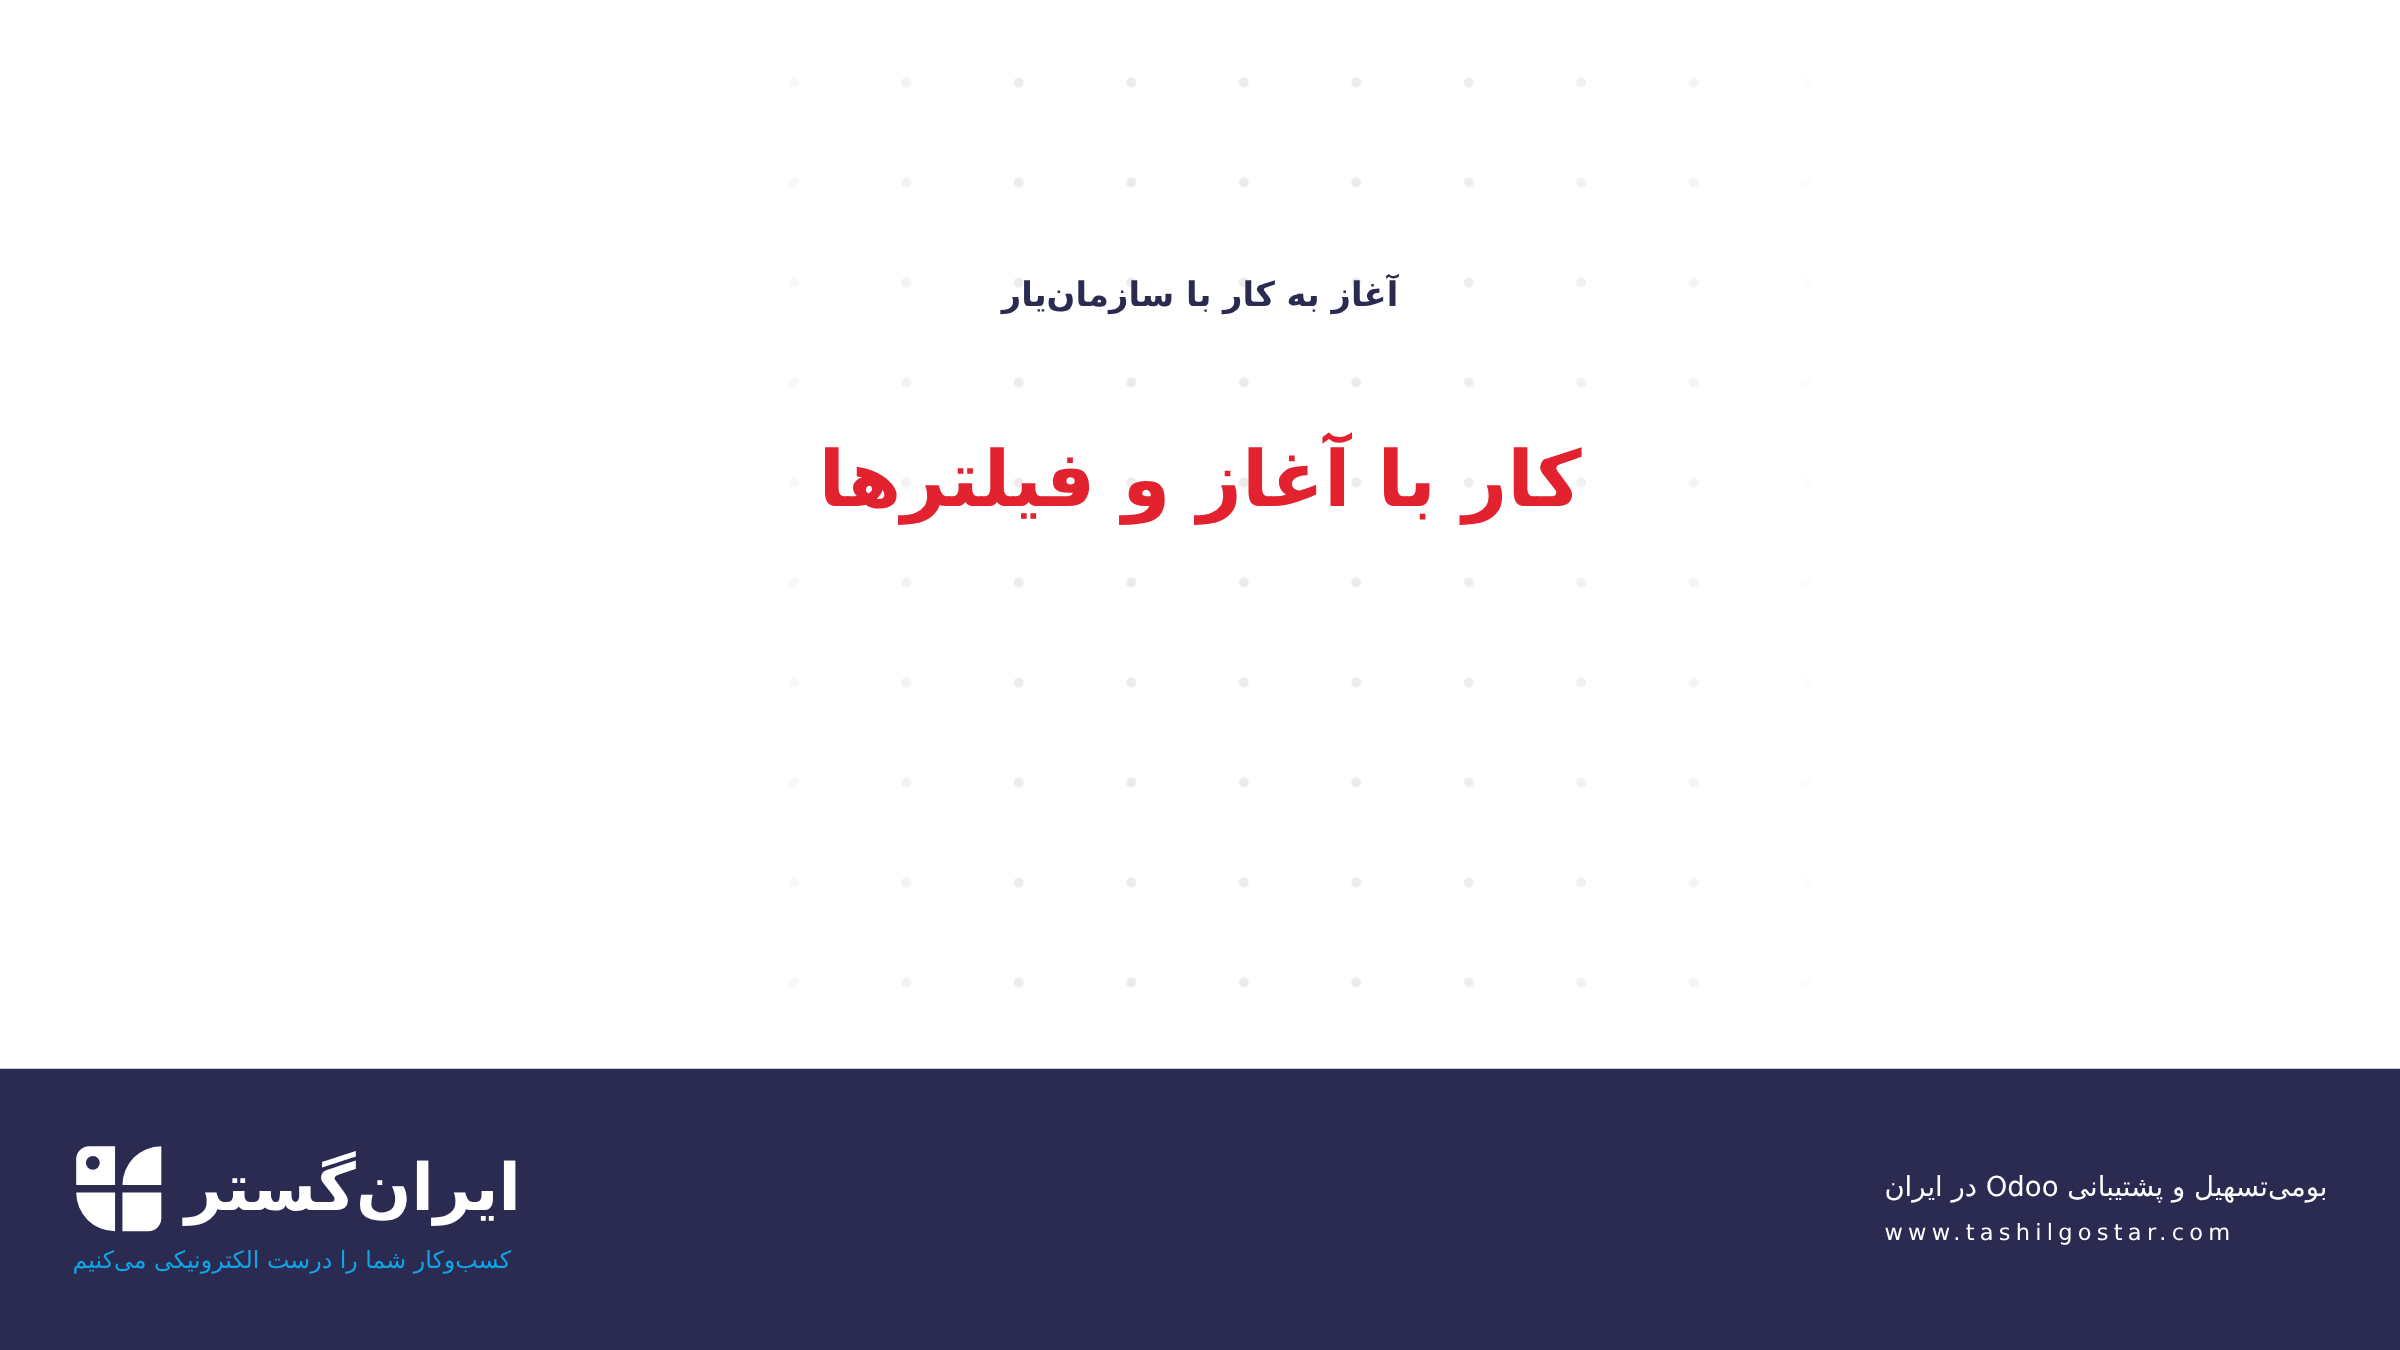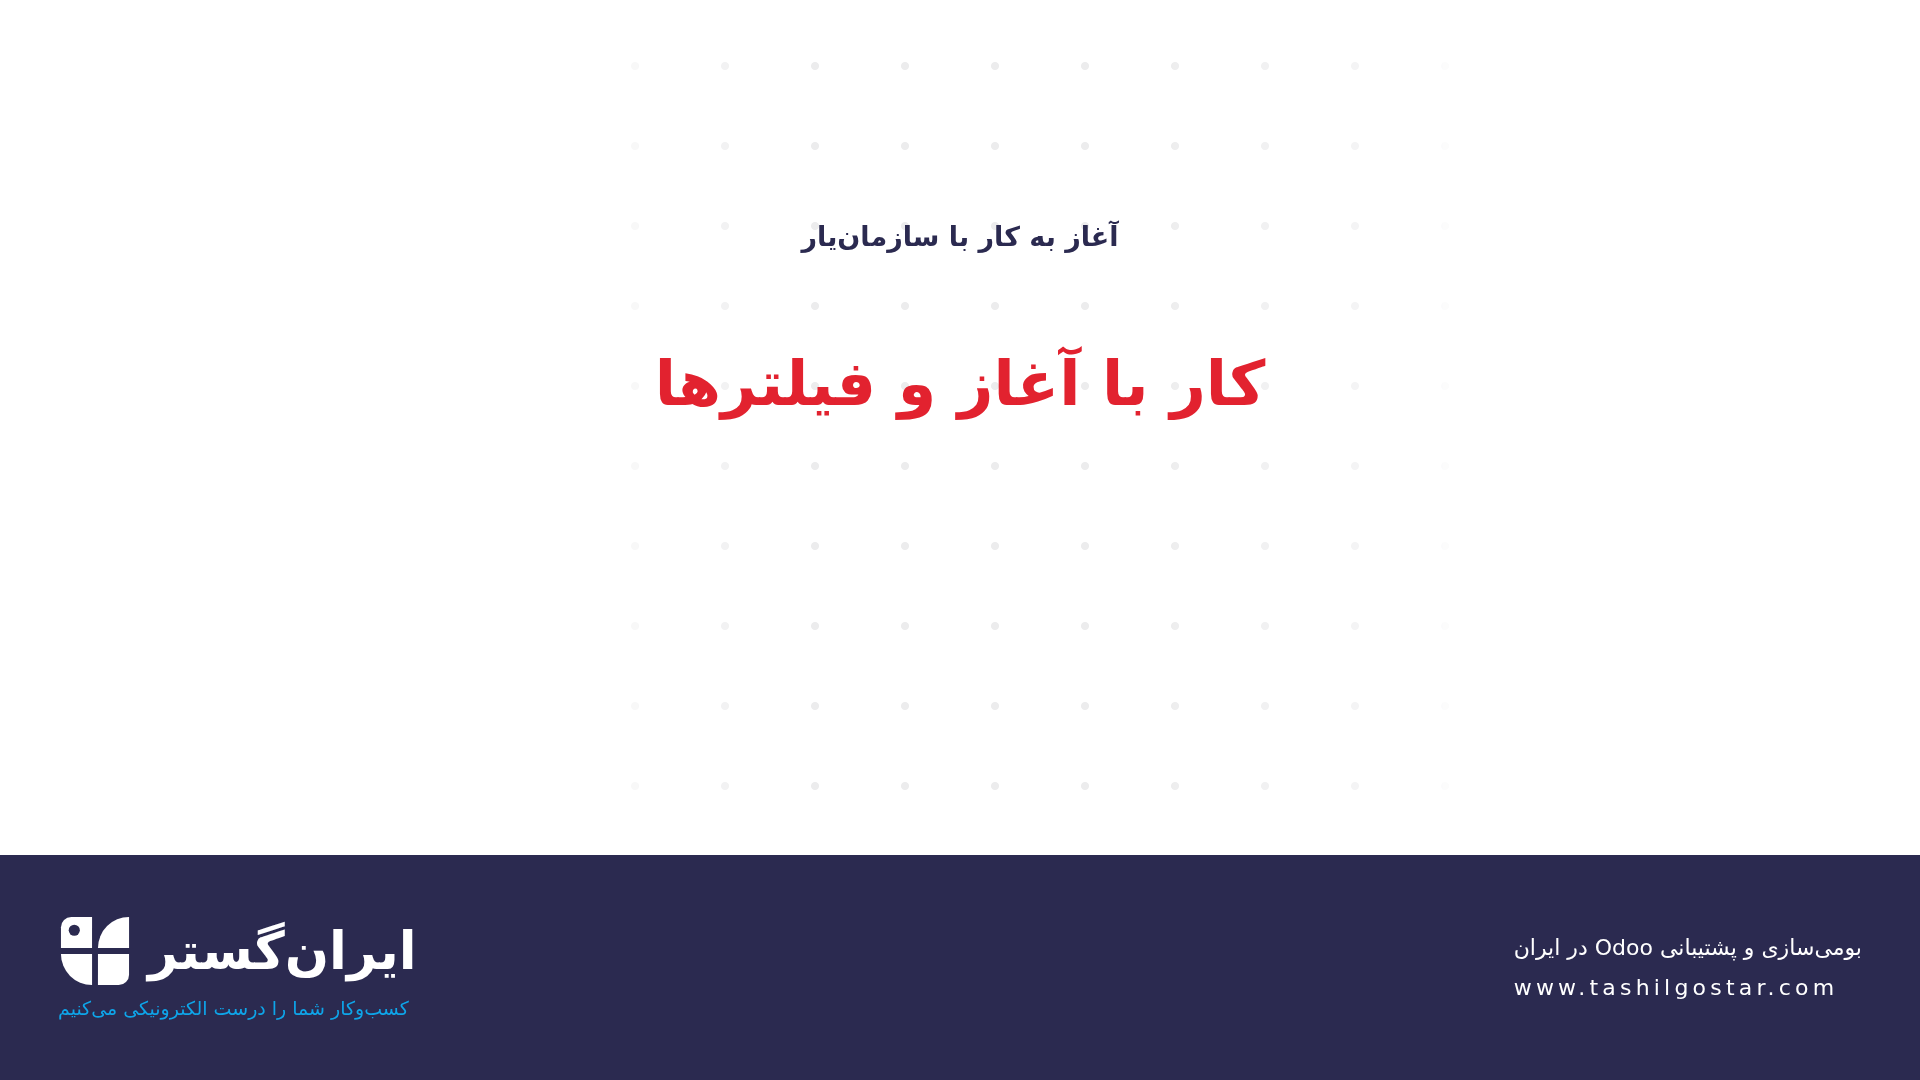--- a/index.html
+++ b/index.html
@@ -146,21 +146,21 @@
     font-weight: 400;
     color: #ffffff;
     direction: rtl;
     white-space: nowrap;
     line-height: 1.35;
     text-align: left;
     width: 100%;
   }
 
   .site-url {
-    font-size: 22px;
+    font-size: 18px;
     font-weight: 400;
     color: #ffffff;
     letter-spacing: 4.2px;
     direction: ltr;
     white-space: nowrap;
     line-height: 1.35;
     font-family: "DejaVu Sans", "Liberation Sans", sans-serif;
   }
 </style>
 </head>
@@ -171,21 +171,21 @@
   <div class="dot-grid"></div>
 
   <div class="stage">
     <div class="eyebrow">آغاز به کار با سازمان‌یار</div>
     <h1 class="headline">کار با آغاز و فیلترها</h1>
   </div>
 
   <div class="footer">
 
     <div class="site-info">
-      <div class="site-line">بومی‌سازی و پشتیبانی Odoo در ایران</div>
+      <div class="site-line">بومی‌تسهیل و پشتیبانی Odoo در ایران</div>
       <div class="site-url">www.tashilgostar.com</div>
     </div>
 
     <div class="brand">
       <div class="brand-row">
         <span class="brand-mark">
           <svg viewBox="0 0 100 100" width="74" height="74" aria-hidden="true">
 
             <path d="M4 18 A14 14 0 0 1 18 4 L46 4 L46 46 L4 46 Z" fill="#ffffff"></path>
             <circle cx="22" cy="22" r="7.5" fill="#2b2a50"></circle>

